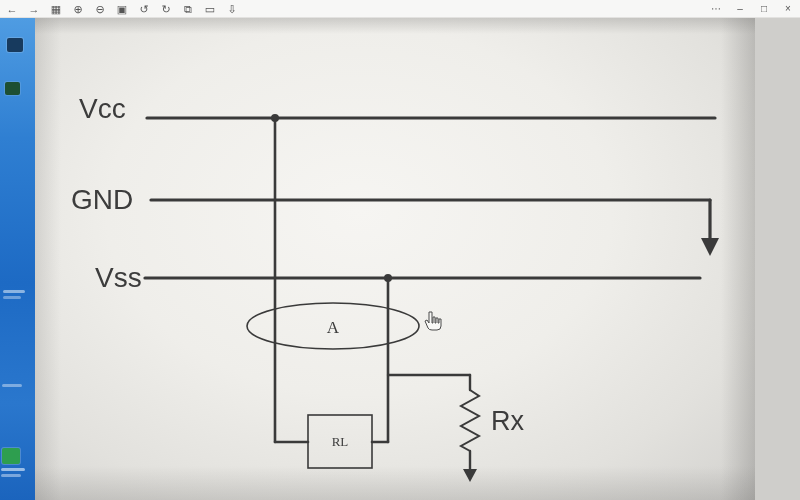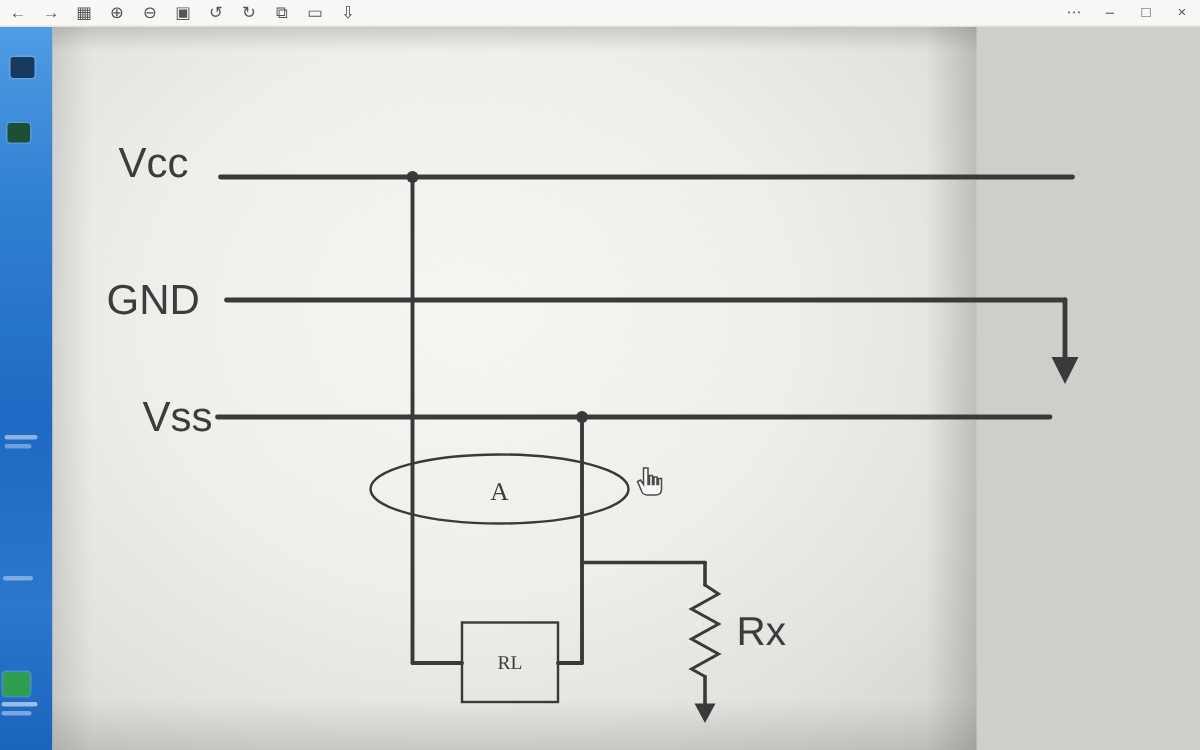--- a/index.html
+++ b/index.html
@@ -26,21 +26,21 @@
   .dicon-b { left:5px; top:64px; width:15px; height:13px; background:#1d4f33; box-shadow:0 0 0 1px rgba(255,255,255,.12); }
   .dicon-c { left:3px; top:272px; width:22px; height:3px; background:rgba(230,240,250,.55); }
   .dicon-d { left:3px; top:278px; width:18px; height:3px; background:rgba(230,240,250,.4); }
   .dicon-e { left:2px; top:366px; width:20px; height:3px; background:rgba(230,240,250,.45); }
   .dicon-f { left:2px; top:430px; width:18px; height:16px; background:#2e9e4f; box-shadow:0 0 0 1px rgba(255,255,255,.2); }
   .dicon-g { left:1px; top:450px; width:24px; height:3px; background:rgba(235,245,255,.6); }
   .dicon-h { left:1px; top:456px; width:20px; height:3px; background:rgba(235,245,255,.45); }
 
   
   .photo {
-    position:absolute; left:35px; top:18px; width:616px; height:482px;
+    position:absolute; left:35px; top:18px; width:720px; height:482px;
     background:
       linear-gradient(180deg, rgba(115,114,112,.28) 0px, rgba(115,114,112,0) 16px),
       linear-gradient(0deg,   rgba(105,104,102,.22) 0px, rgba(105,104,102,0) 34px),
       linear-gradient(270deg, rgba(105,104,102,.30) 0px, rgba(105,104,102,0) 34px),
       linear-gradient(90deg,  rgba(105,104,102,.18) 0px, rgba(105,104,102,0) 26px),
       radial-gradient(ellipse at 45% 40%, #f6f5f2 0%, #efeeea 45%, #e2e1dd 75%, #d2d1ce 100%);
   }
   .photo svg { position:absolute; left:0; top:0; }
 </style>
 </head>

